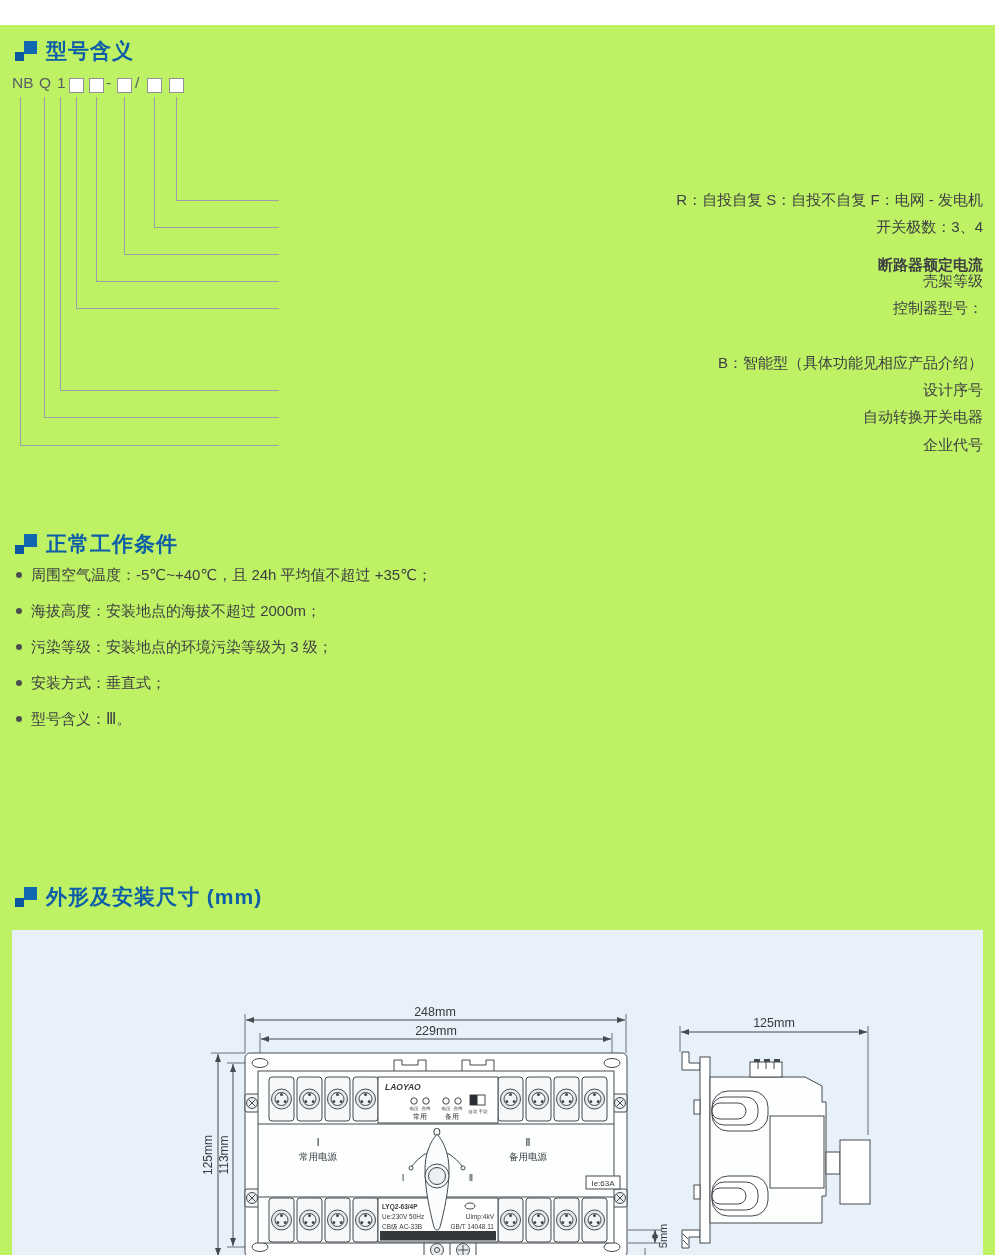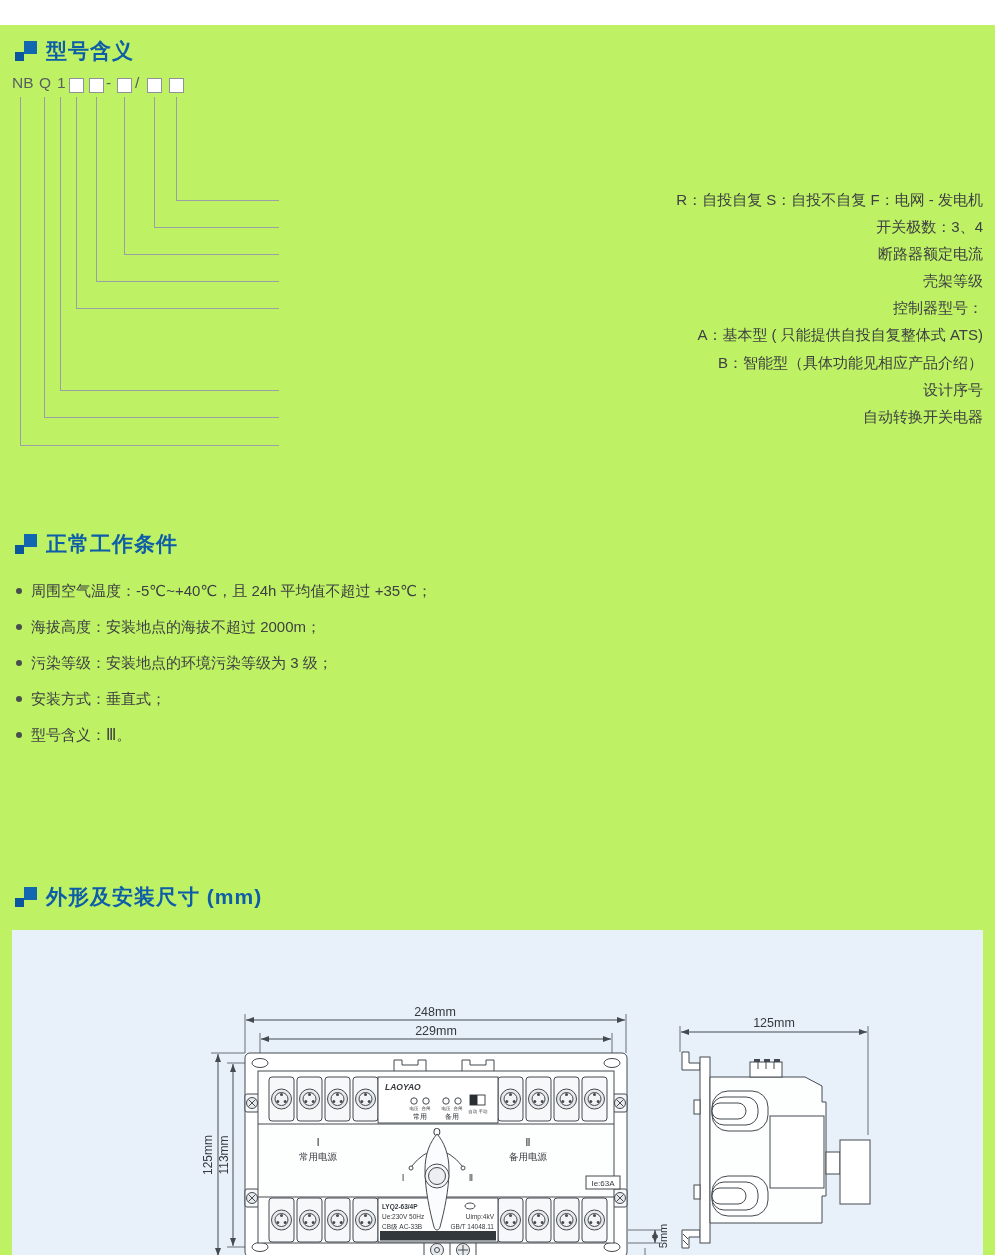--- a/index.html
+++ b/index.html
@@ -10,21 +10,21 @@
   .sq-icon{position:relative;width:23px;height:23px;flex:0 0 auto;}
   .sq-icon .sq-big{position:absolute;right:0;top:1px;width:13px;height:13px;background:#1168b0;}
   .sq-icon .sq-small{position:absolute;left:1px;top:12px;width:9px;height:9px;background:#0a57a0;}
   .sec-title{font-size:21px;font-weight:bold;color:#0e5da8;letter-spacing:1px;}
   
   .code-char{position:absolute;top:49px;font-size:15.5px;color:#5a5e63;}
   .code-box{position:absolute;top:53px;width:13px;height:13px;border:1.5px solid #8f9398;background:#fff;}
   .conn{position:absolute;border-left:1px solid #9aa0a6;border-bottom:1px solid #9aa0a6;}
   .model-label{position:absolute;left:283px;width:700px;font-size:15px;color:#3e4043;line-height:20px;text-align:right;}
   
-  .bullets{position:absolute;left:14px;top:551px;width:966px;}
+  .bullets{position:absolute;left:14px;top:535px;width:966px;}
   .bullet{position:relative;padding-left:17px;font-size:15px;line-height:29px;margin-bottom:7px;color:#3e4043;}
   .bullet::before{content:"";position:absolute;left:2px;top:12px;width:6px;height:6px;border-radius:50%;background:#4a4d50;}
   
   .dim-panel{position:absolute;left:12px;top:905px;width:971px;height:398px;background:#e8f1f9;}
   svg text{fill:#35393d;}
 </style>
 </head>
 <body>
 
 <div class="page">
@@ -52,27 +52,27 @@
   <div class="conn" style="left:154px;top:72px;width:124px;height:130px;"></div>
   <div class="conn" style="left:124px;top:72px;width:154px;height:157px;"></div>
   <div class="conn" style="left:96px;top:72px;width:182px;height:184px;"></div>
   <div class="conn" style="left:76px;top:72px;width:202px;height:211px;"></div>
   <div class="conn" style="left:60px;top:72px;width:218px;height:293px;"></div>
   <div class="conn" style="left:44px;top:72px;width:234px;height:320px;"></div>
   <div class="conn" style="left:20px;top:72px;width:258px;height:348px;"></div>
 
   <div class="model-label" style="top:165px;">R：自投自复 S：自投不自复 F：电网 - 发电机</div>
   <div class="model-label" style="top:192px;">开关极数：3、4</div>
-  <div class="model-label" style="top:219px;">断路器额定电流</div>
+  <div class="model-label" style="top:230px;font-weight:bold;">断路器额定电流</div>
   <div class="model-label" style="top:246px;">壳架等级</div>
   <div class="model-label" style="top:273px;">控制器型号：</div>
-  <div class="model-label" style="top:300px;">A：基本型 ( 只能提供自投自复整体式 ATS)</div>
   <div class="model-label" style="top:355px;">设计序号</div>
   <div class="model-label" style="top:328px;">B：智能型（具体功能见相应产品介绍）</div>
   <div class="model-label" style="top:382px;">自动转换开关电器</div>
+  <div class="model-label" style="top:410px;">企业代号</div>
 
   <div class="sec-head" style="top:505px;">
     <span class="sq-icon">
         <span class="sq-big"></span>
         <span class="sq-small"></span>
       </span>
     <span class="sec-title">正常工作条件</span>
   </div>
   <div class="bullets">
     <div class="bullet">周围空气温度：-5℃~+40℃，且 24h 平均值不超过 +35℃；</div>

